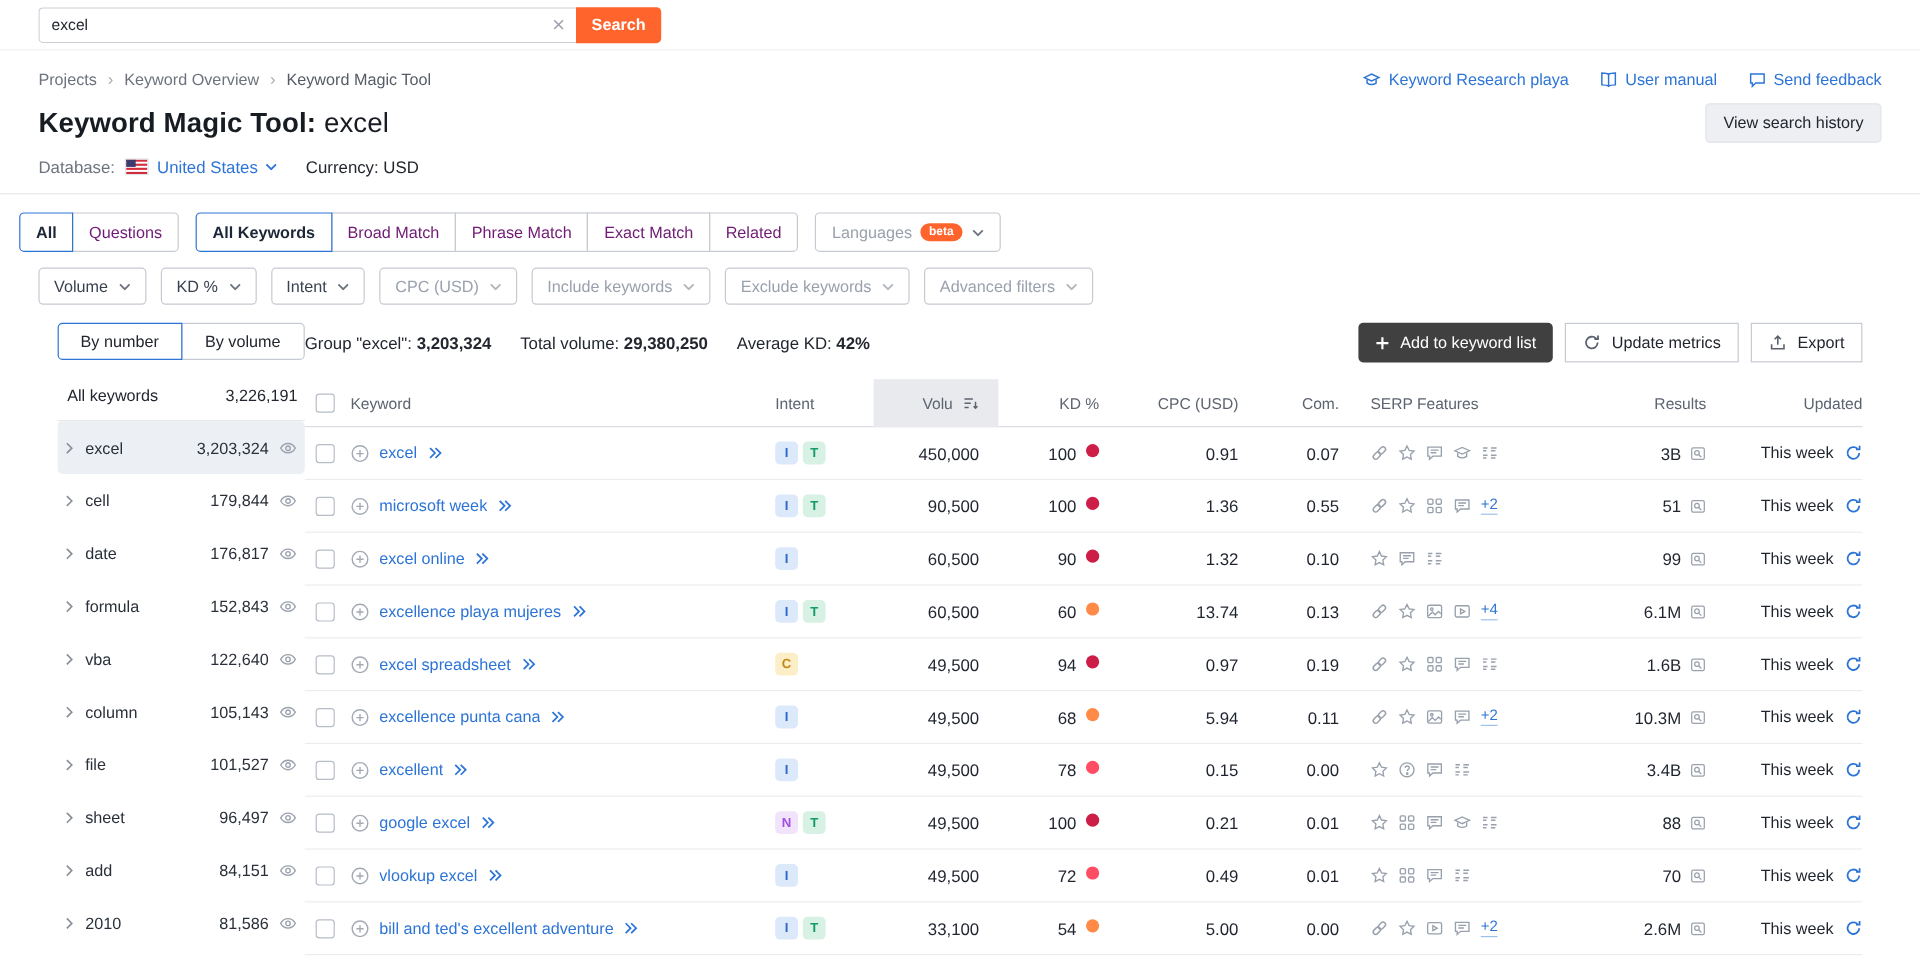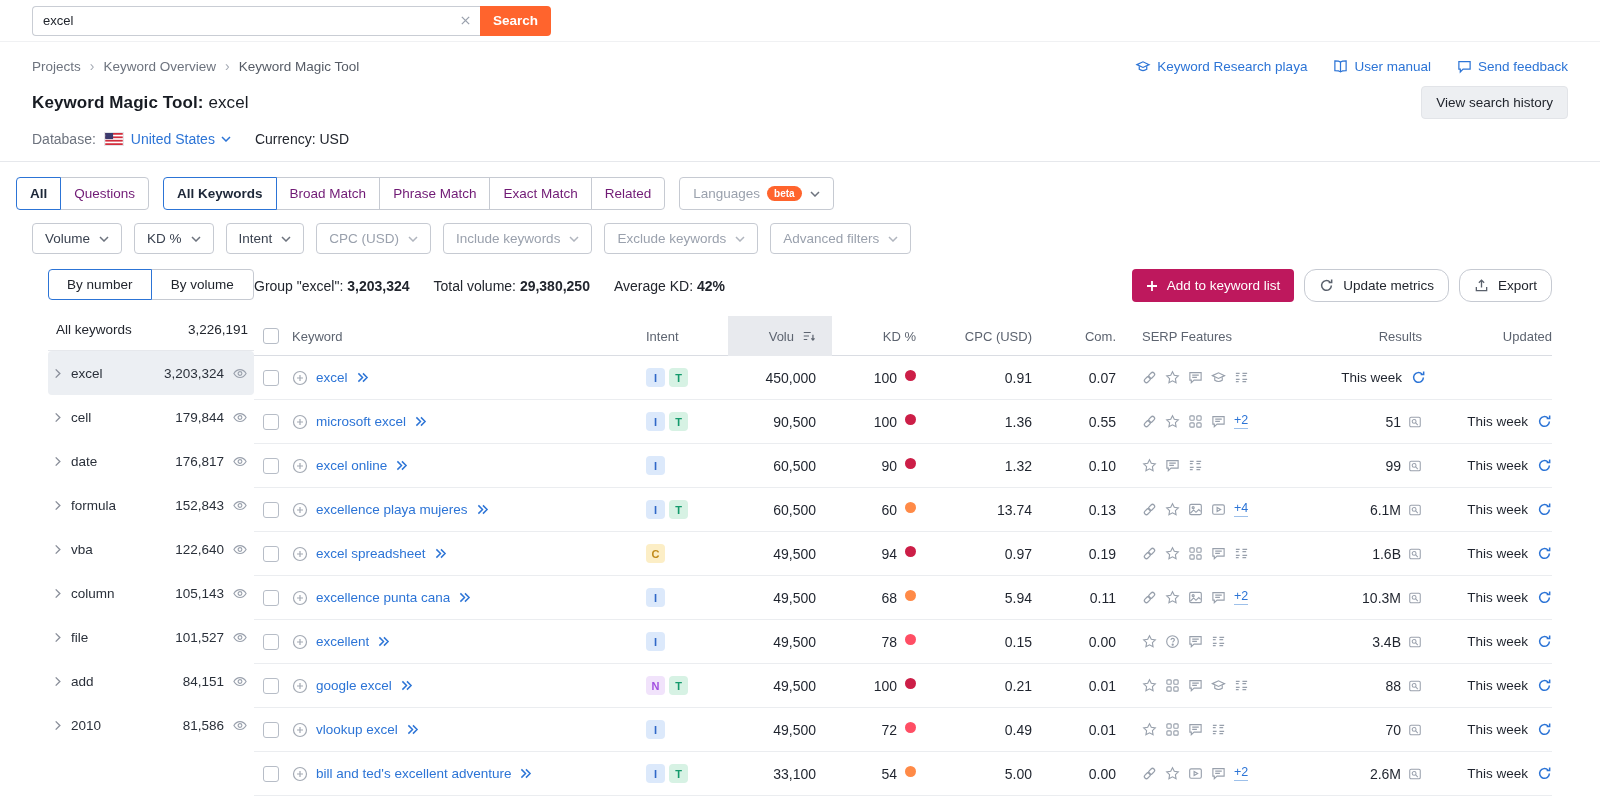--- a/index.html
+++ b/index.html
@@ -22,21 +22,21 @@
 .crumb-row{display:flex;justify-content:space-between;align-items:center;padding:0 32px;margin-top:16px}
 .breadcrumb{display:flex;align-items:center}
 .bc-item{color:#6d737e;font-size:13.5px;cursor:pointer}
 .bc-item.last{color:#565c66}
 .bc-sep{color:#a6abb5;margin:0 9px;font-size:14px}
 .hlinks{display:flex;align-items:center}
 .hlink{color:#2c74d6;display:inline-flex;align-items:center;gap:6px;margin-left:26px;font-size:13.5px}
 
 
 .title-row{display:flex;justify-content:space-between;align-items:center;padding:0 32px;margin-top:12px}
-h1{font-size:17px;font-weight:700;color:#171b22;letter-spacing:.1px}
+h1{font-size:23px;font-weight:700;color:#171b22;letter-spacing:.1px}
 h1 .query{font-weight:400}
 .history-btn{background:#edeff2;border:1px solid #e2e4e8;border-radius:4px;padding:8px 14px;color:#22262e;
   font-size:13.5px;cursor:pointer;font-family:inherit}
 
 
 .db-row{display:flex;align-items:center;padding:0 32px;margin-top:12px;font-size:14px}
 .db-label{color:#6d737e;margin-right:8px}
 .db-flag{margin-right:7px;border:1px solid #e3e5e9}
 .db-value{color:#2c74d6;display:inline-flex;align-items:center;gap:6px;cursor:pointer}
 .db-value .caret{color:#2c74d6}
@@ -82,24 +82,24 @@
 .group-label{flex:1}
 .group-count{margin-right:8px;color:#2a303a}
 .eye{color:#9aa1ad;display:flex;cursor:pointer}
 
 
 .content{flex:1;min-width:0}
 .summary-bar{display:flex;justify-content:space-between;align-items:center}
 .summary-left{display:flex;gap:24px;align-items:center;font-size:14px;color:#22262e}
 .summary-left b{font-weight:700}
 .summary-right{display:flex;gap:10px}
-.btn-primary{display:inline-flex;align-items:center;gap:9px;background:#be185d;color:#fff;border:none;
+.btn-primary{display:inline-flex;align-items:center;gap:9px;background:#404040;color:#fff;border:none;
   border-radius:4px;padding:8px 14px;font-size:13.5px;cursor:pointer;font-family:inherit}
 .btn-secondary{display:inline-flex;align-items:center;gap:9px;background:#fff;border:1px solid #c6cad2;
-  border-radius:12px;padding:8px 14px;font-size:13.5px;color:#22262e;cursor:pointer;font-family:inherit}
+  border-radius:0;padding:8px 14px;font-size:13.5px;color:#22262e;cursor:pointer;font-family:inherit}
 .btn-secondary .icon{color:#5a616c}
 
 
 .table{margin-top:14px}
 .grid{display:grid;grid-template-columns:34px 356px 84px 104px 92px 118px 84px 182px 122px 126px;align-items:stretch}
 .cell{display:flex;align-items:center;min-width:0}
 .thead{height:40px;border-bottom:1px solid #dadde3;color:#5d6470;font-size:13px}
 .thead .cell{height:40px}
 .c-check{justify-content:center}
 .c-kw{gap:8px;padding-left:4px}
@@ -413,20 +413,37 @@
               </g>
             </svg>
           </span>
         </div>
         <div class="group-row">
           <span class="group-chevron">
             <svg width="8" height="11" viewBox="0 0 8 12">
               <path fill="none" stroke="currentColor" stroke-width="1.5" d="M1.5 1.5L6 6l-4.5 4.5"></path>
             </svg>
           </span>
+          <span class="group-label">sheet</span>
+          <span class="group-count">96,497</span>
+          <span class="eye">
+            <svg width="16" height="15" viewBox="0 0 16 16">
+              <g fill="none" stroke="currentColor" stroke-width="1.2">
+                <path d="M1.5 8s2.4-4.2 6.5-4.2S14.5 8 14.5 8 12.1 12.2 8 12.2 1.5 8 1.5 8z"></path>
+                <circle cx="8" cy="8" r="2"></circle>
+              </g>
+            </svg>
+          </span>
+        </div>
+        <div class="group-row">
+          <span class="group-chevron">
+            <svg width="8" height="11" viewBox="0 0 8 12">
+              <path fill="none" stroke="currentColor" stroke-width="1.5" d="M1.5 1.5L6 6l-4.5 4.5"></path>
+            </svg>
+          </span>
           <span class="group-label">add</span>
           <span class="group-count">84,151</span>
           <span class="eye">
             <svg width="16" height="15" viewBox="0 0 16 16">
               <g fill="none" stroke="currentColor" stroke-width="1.2">
                 <path d="M1.5 8s2.4-4.2 6.5-4.2S14.5 8 14.5 8 12.1 12.2 8 12.2 1.5 8 1.5 8z"></path>
                 <circle cx="8" cy="8" r="2"></circle>
               </g>
             </svg>
           </span>
@@ -584,20 +601,32 @@
                 </svg>
               </span>
               <span class="icon ">
                 <svg width="15" height="15" viewBox="0 0 16 16">
                   <g stroke="currentColor" stroke-width="1.3" fill="none">
                     <path d="M2 3.5h4M2 6h3M9 3.5h5M9 6h4M2 10h4M2 12.5h3M9 10h5M9 12.5h4"></path>
                   </g>
                 </svg>
               </span>
             </div>
+            <div class="cell c-res">
+              <span>3B</span>
+              <span class="icon ">
+                <svg width="14" height="14" viewBox="0 0 16 16">
+                  <g fill="none" stroke="currentColor" stroke-width="1.2">
+                    <rect x="2" y="2.5" width="12" height="11" rx="1.5"></rect>
+                    <circle cx="7" cy="7.3" r="2.2"></circle>
+                    <path d="M8.8 9.1l2.4 2.4"></path>
+                  </g>
+                </svg>
+              </span>
+            </div>
             <div class="cell c-upd">
               <span>This week</span>
               <span class="icon ">
                 <svg width="15" height="15" viewBox="0 0 16 16">
                   <g fill="none" stroke="currentColor" stroke-width="1.6">
                     <path d="M13.2 8a5.2 5.2 0 1 1-1.5-3.7"></path>
                     <path d="M13.5 1.6v3.2h-3.2"></path>
                   </g>
                 </svg>
               </span>
@@ -609,21 +638,21 @@
             </div>
             <div class="cell c-kw">
               <span class="icon kwadd">
                 <svg width="16" height="16" viewBox="0 0 16 16">
                   <g fill="none" stroke="currentColor" stroke-width="1.2">
                     <circle cx="8" cy="8" r="6.5"></circle>
                     <path d="M8 5v6M5 8h6"></path>
                   </g>
                 </svg>
               </span>
-              <a class="kw-link">microsoft excel</a>
+              <a class="kw-link">microsoft week</a>
               <span class="icon kwgo">
                 <svg width="13" height="11" viewBox="0 0 14 12">
                   <g fill="none" stroke="currentColor" stroke-width="1.6">
                     <path d="M2.5 1.5L7 6l-4.5 4.5M7.5 1.5L12 6l-4.5 4.5"></path>
                   </g>
                 </svg>
               </span>
             </div>
             <div class="cell c-intent">
               <span class="intent info">I</span>

